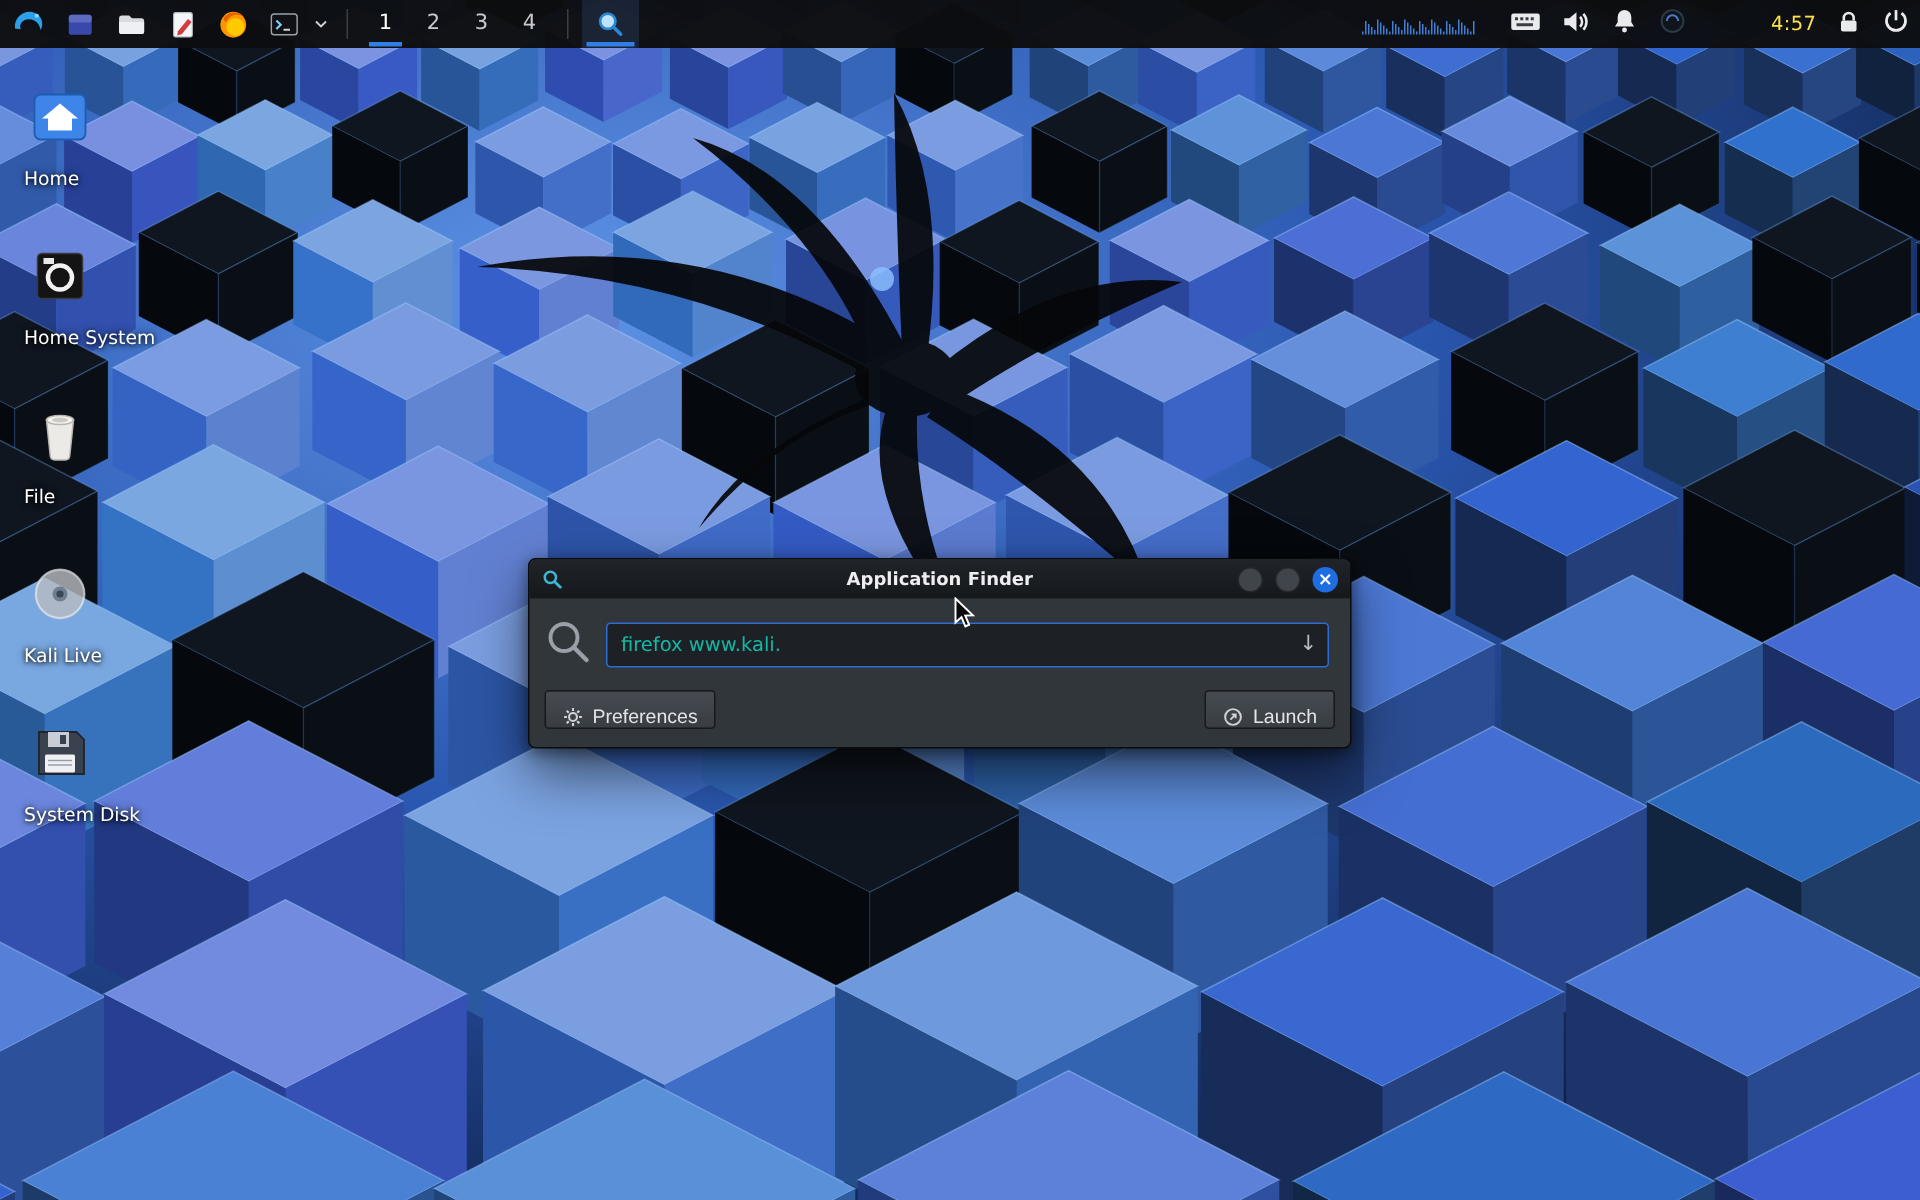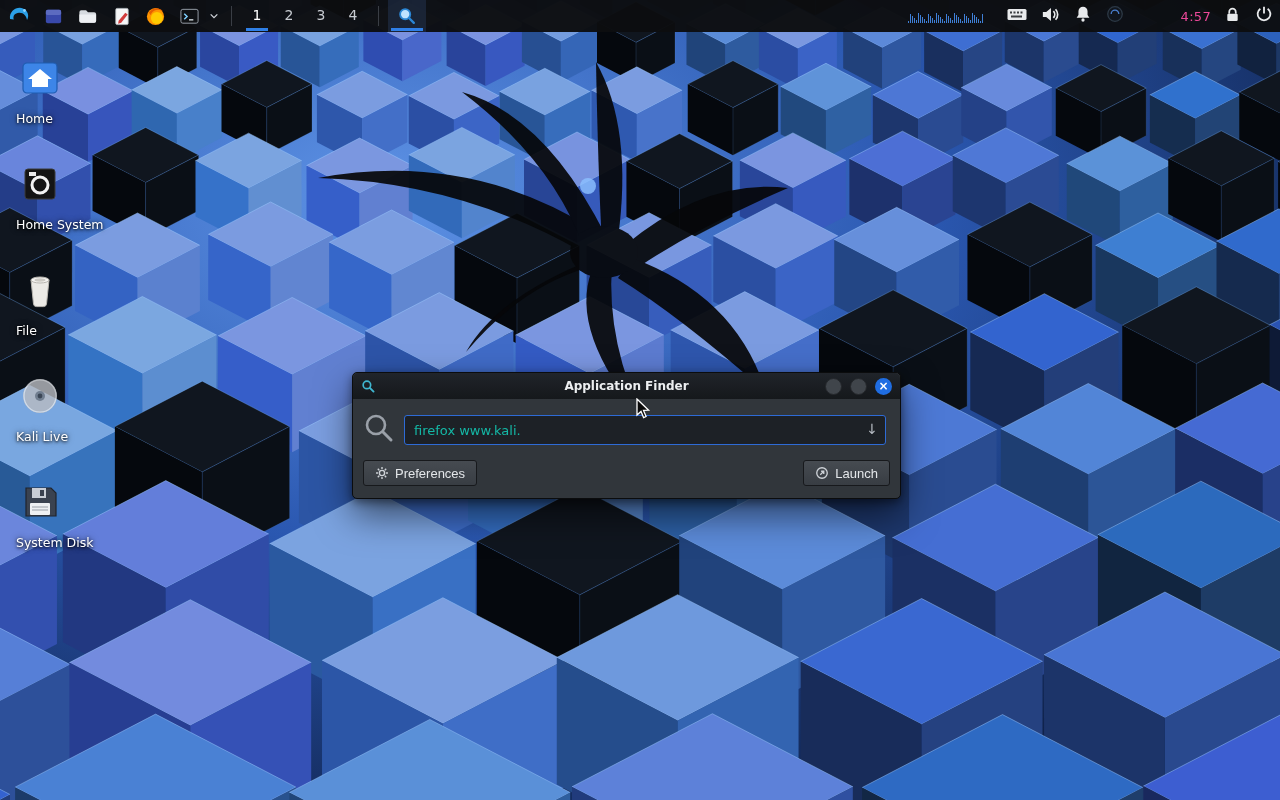--- a/index.html
+++ b/index.html
@@ -23,21 +23,21 @@
   .ws.active { color:#ffffff; }
   .ws.active::after { content:""; position:absolute; left:5px; right:5px;
     bottom:1px; height:3px; background:#2f7fe6; }
   .task-item { width:38px; height:32px; display:flex; align-items:center;
     justify-content:center; position:relative; background:rgba(70,110,180,.20); }
   .task-item::after { content:""; position:absolute; left:3px; right:3px;
     bottom:1px; height:3px; background:#2f7fe6; }
   .tb-right { margin-left:auto; display:flex; align-items:center; gap:12px; }
   .graph { display:flex; align-items:flex-end; height:14px; width:86px; }
   .graph i { width:1px; margin-right:1px; background:#3f7fd6; display:block; }
-  .clock { color:#ec4899; font-size:13px; letter-spacing:.3px;margin-left:44px; }
+  .clock { color:#fde047; font-size:13px; letter-spacing:.3px;margin-left:44px; }
 
   
   .desktop-icons { position:absolute; left:16px; top:54px; width:90px; z-index:10; }
   .dicon { width:90px; display:flex; flex-direction:column; 
     gap:9px; margin-bottom:34px; }
   .dicon .glyph { width:48px; height:48px; display:flex; align-items:center;
     justify-content:center; }
   .dicon .dlabel { font-size:12.5px; color:#ffffff;
     text-shadow:0 1px 3px rgba(0,0,0,.95), 0 0 6px rgba(0,0,0,.65);
     white-space:nowrap; }
@@ -61,21 +61,21 @@
     font-weight:bold; line-height:1; }
   .input-row { display:flex; align-items:center; padding:13px 14px 8px 10px; gap:9px; }
   .input-wrap { position:relative; flex:1; display:flex; }
   .query-input { flex:1; height:30px; background:#1d2126;
     border:1px solid #2e6bd6; border-radius:3px; color:#14b8a6;
     font-size:13px; padding:0 26px 0 9px; outline:none; caret-color:#e9ebee;
     font-family:"DejaVu Sans","Liberation Sans",sans-serif; }
   .drop-arrow { position:absolute; right:8px; top:6px; color:#b7bcc3;
     font-size:14px; pointer-events:none; }
   .button-row { display:flex; justify-content:space-between; padding:4px 10px 12px; }
-  .btn { display:flex; align-items:center; gap:6px; height:26px; padding:0 11px;
+  .btn { display:flex; align-items:flex-end; gap:6px; height:26px; padding:0 11px;
     background:linear-gradient(#464b51,#383d43); border:1px solid #17191c;
     border-radius:3px; color:#e3e6e9; font-size:13px; cursor:default; }
 
   
   .cursor { position:absolute; left:636px; top:398px; z-index:200; }
 </style>
 </head>
 <body>
 
 <svg id="wallpaper" width="1280" height="800">

